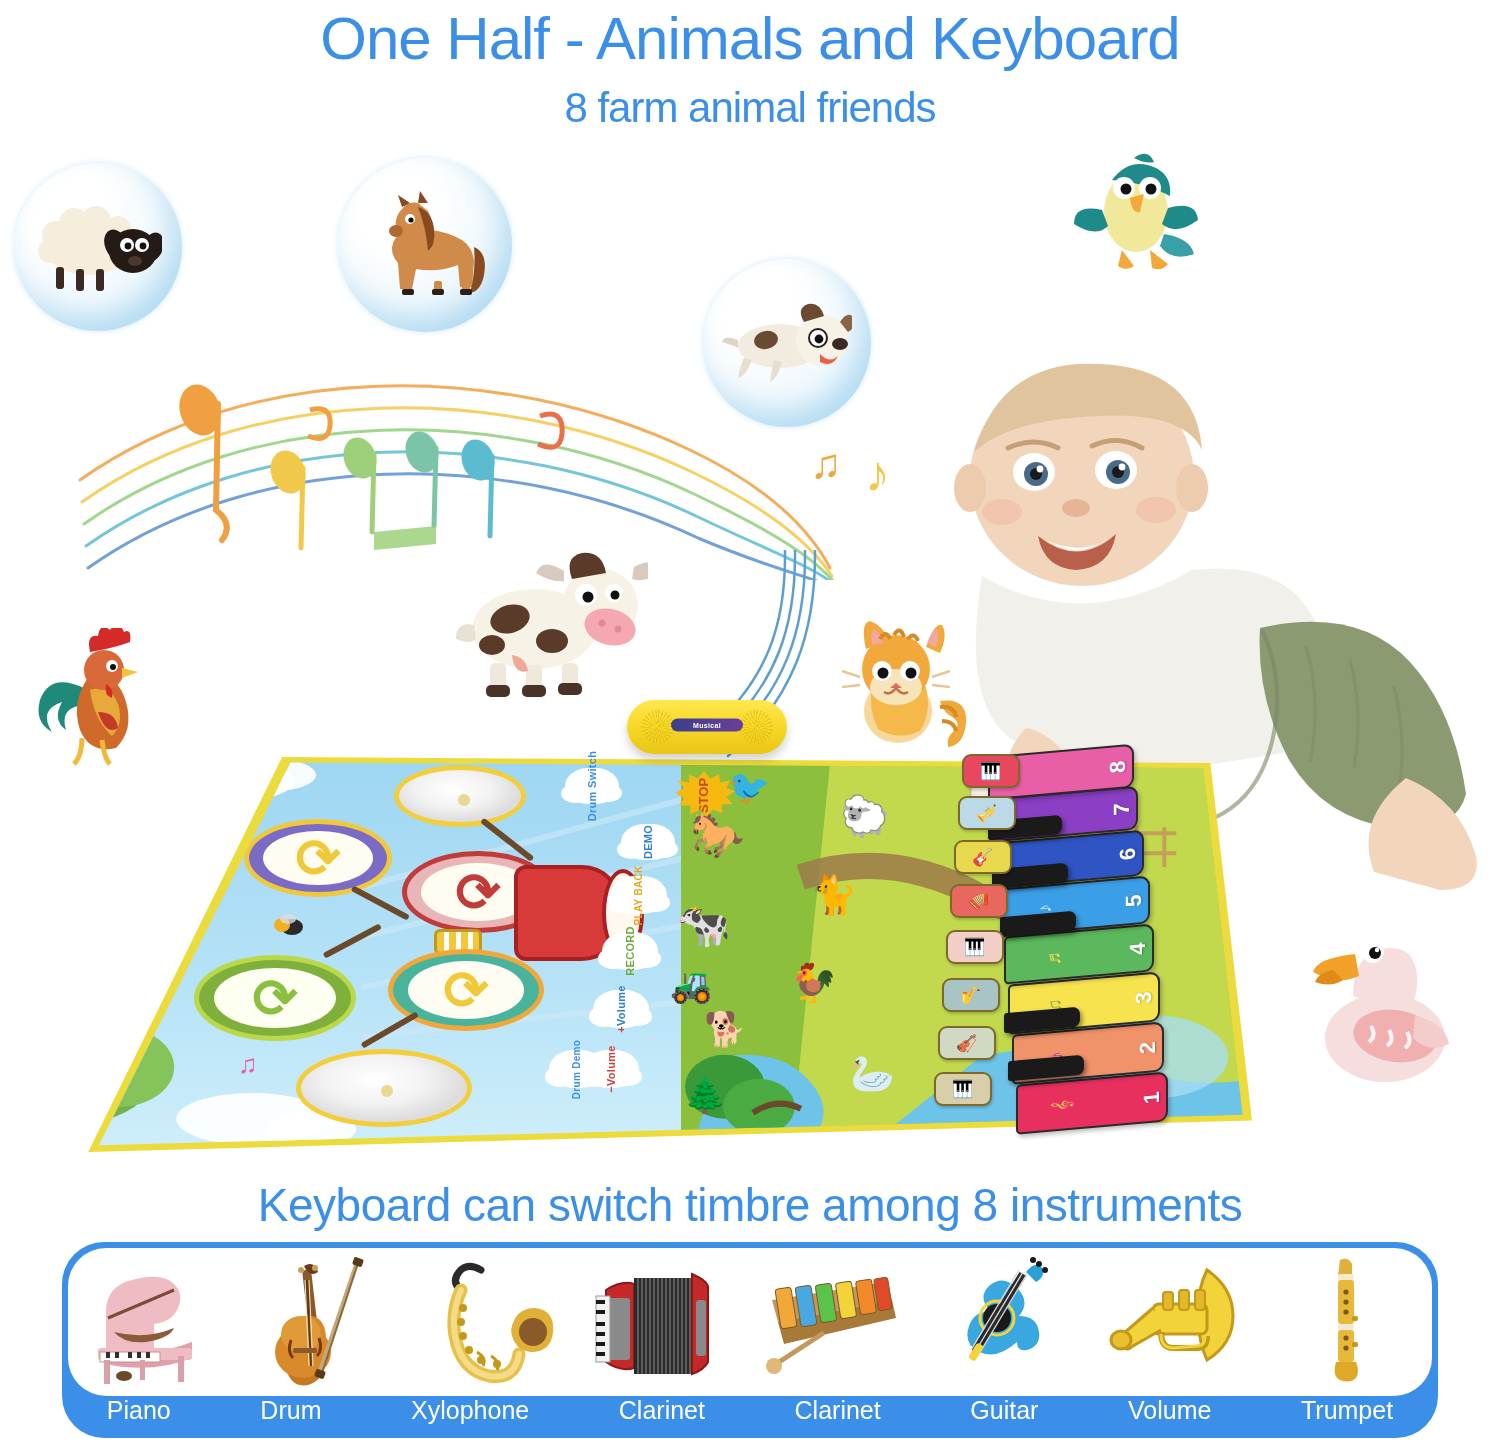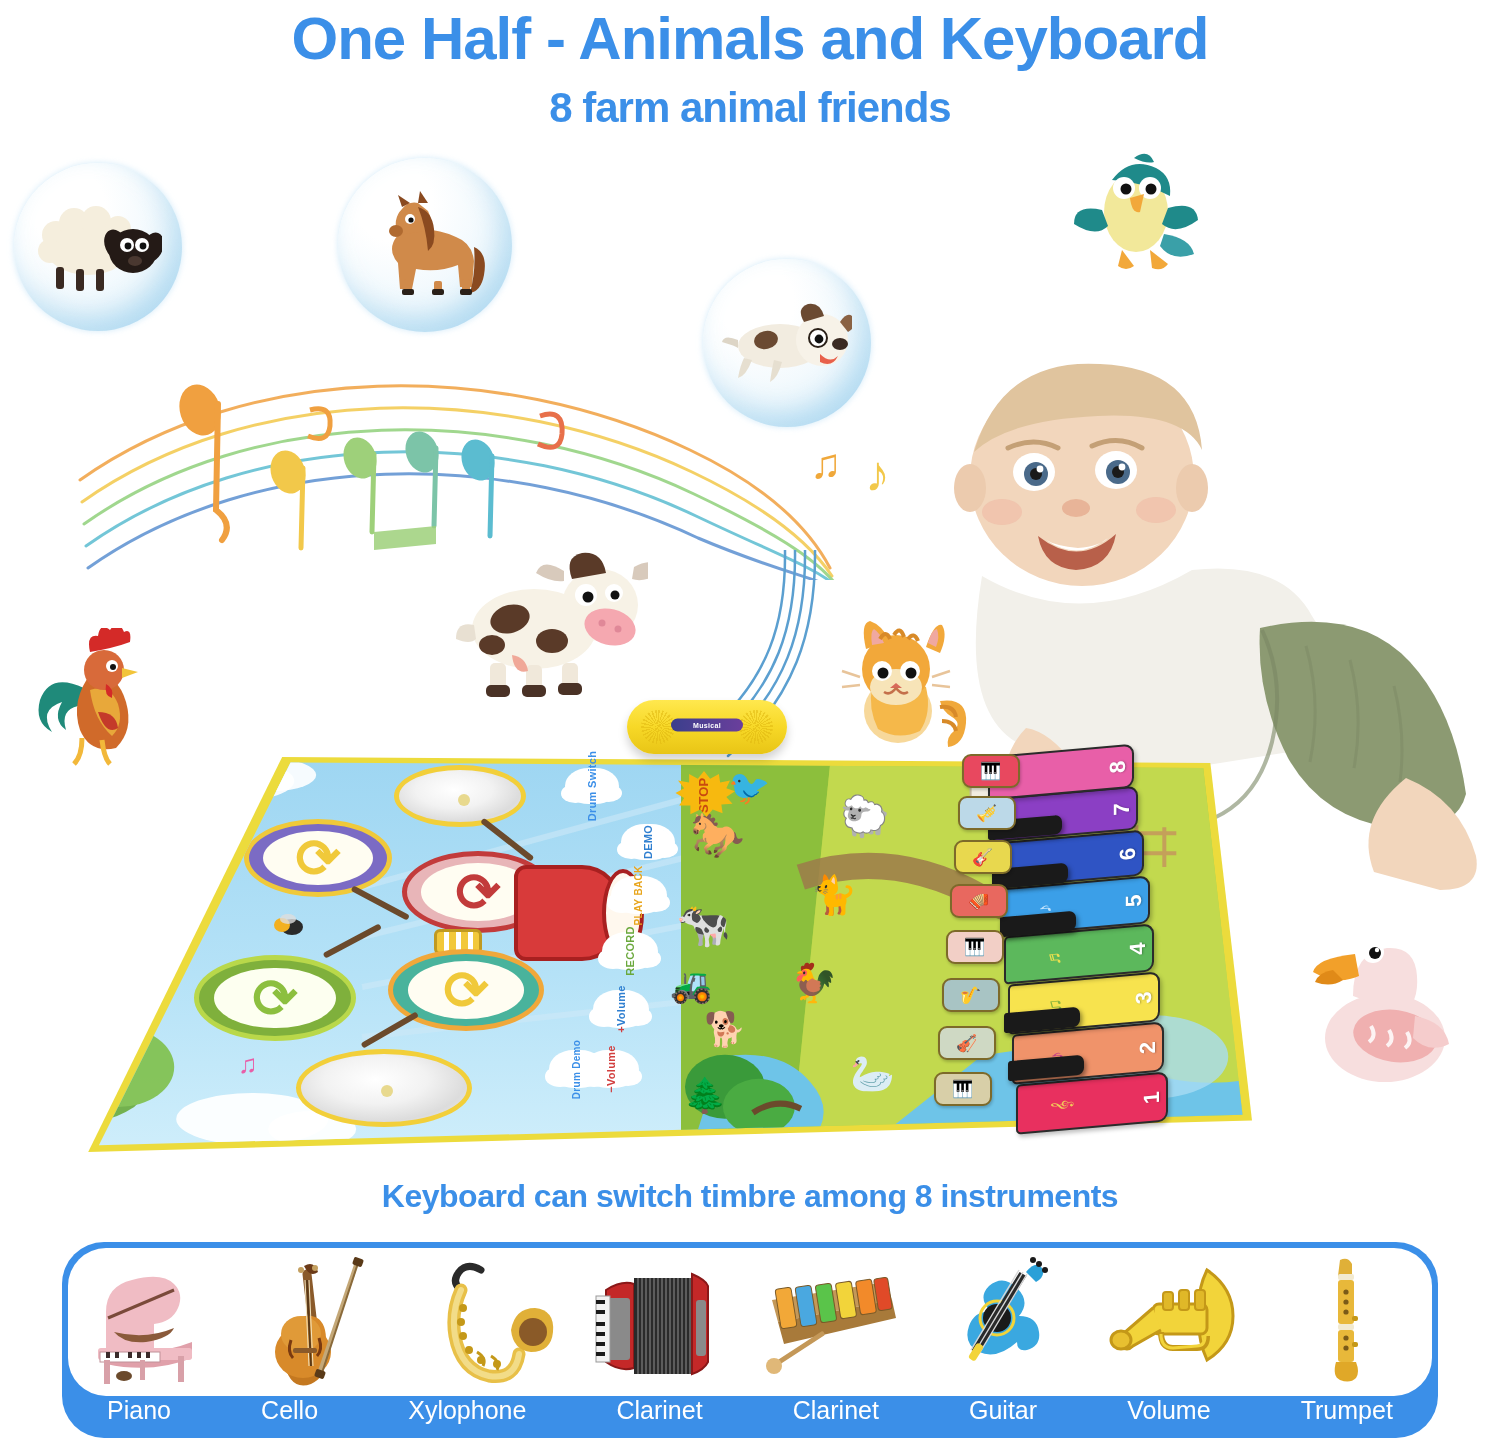--- a/index.html
+++ b/index.html
@@ -5,26 +5,26 @@
   * { margin:0; padding:0; box-sizing:border-box; }
   body {
     width:1500px; height:1444px; position:relative;
     background:#ffffff; overflow:hidden;
     font-family:"Liberation Sans", sans-serif;
   }
 
   
   .headline {
     position:absolute; left:0; width:1500px; text-align:center;
-    color:#3b8fe8; font-weight:bold; letter-spacing:-1px;
+    color:#3b8fe8; font-weight:normal; letter-spacing:-1px;
     white-space:nowrap;
   }
   #title    { top:4px;  font-size:60px; }
   #subtitle { top:84px; font-size:42px; }
-  #footline { top:1178px; font-size:32px; letter-spacing:-0.5px; }
+  #footline { top:1178px; font-size:46px; letter-spacing:-0.5px; }
 
   
   .bubble {
     position:absolute; border-radius:50%;
     background:
       radial-gradient(circle at 32% 26%, rgba(255,255,255,.95) 0%, rgba(255,255,255,.55) 22%, rgba(219,239,250,.30) 48%, rgba(176,219,242,.30) 78%, rgba(126,193,230,.55) 96%, rgba(255,255,255,.1) 100%);
     box-shadow: inset -10px -14px 26px rgba(120,190,230,.45),
                 inset 12px 14px 26px rgba(255,255,255,.85),
                 0 0 6px rgba(180,220,245,.6);
   }
@@ -756,21 +756,21 @@
         </g>
         <rect x="80" y="60" width="6" height="5" rx="2" fill="#c49818"></rect>
         <rect x="80" y="86" width="6" height="5" rx="2" fill="#c49818"></rect>
       </svg>
     </div>
 
   </div>
 
   <div id="panel-labels">
     <span>Piano</span>
-    <span>Cello</span>
+    <span>Drum</span>
     <span>Xylophone</span>
     <span>Clarinet</span>
     <span>Clarinet</span>
     <span>Guitar</span>
     <span>Volume</span>
     <span>Trumpet</span>
   </div>
 </div>
 
 </body></html>

